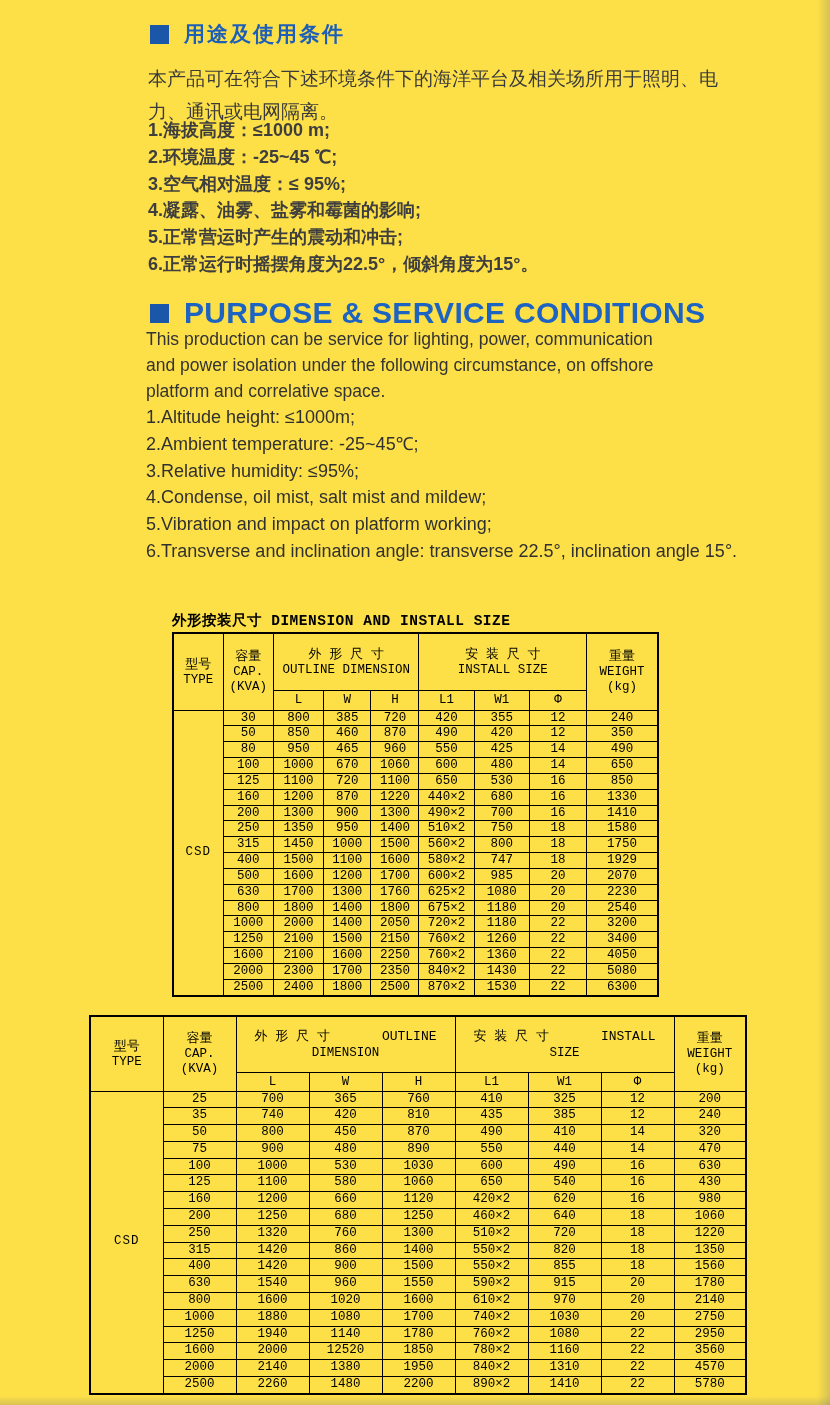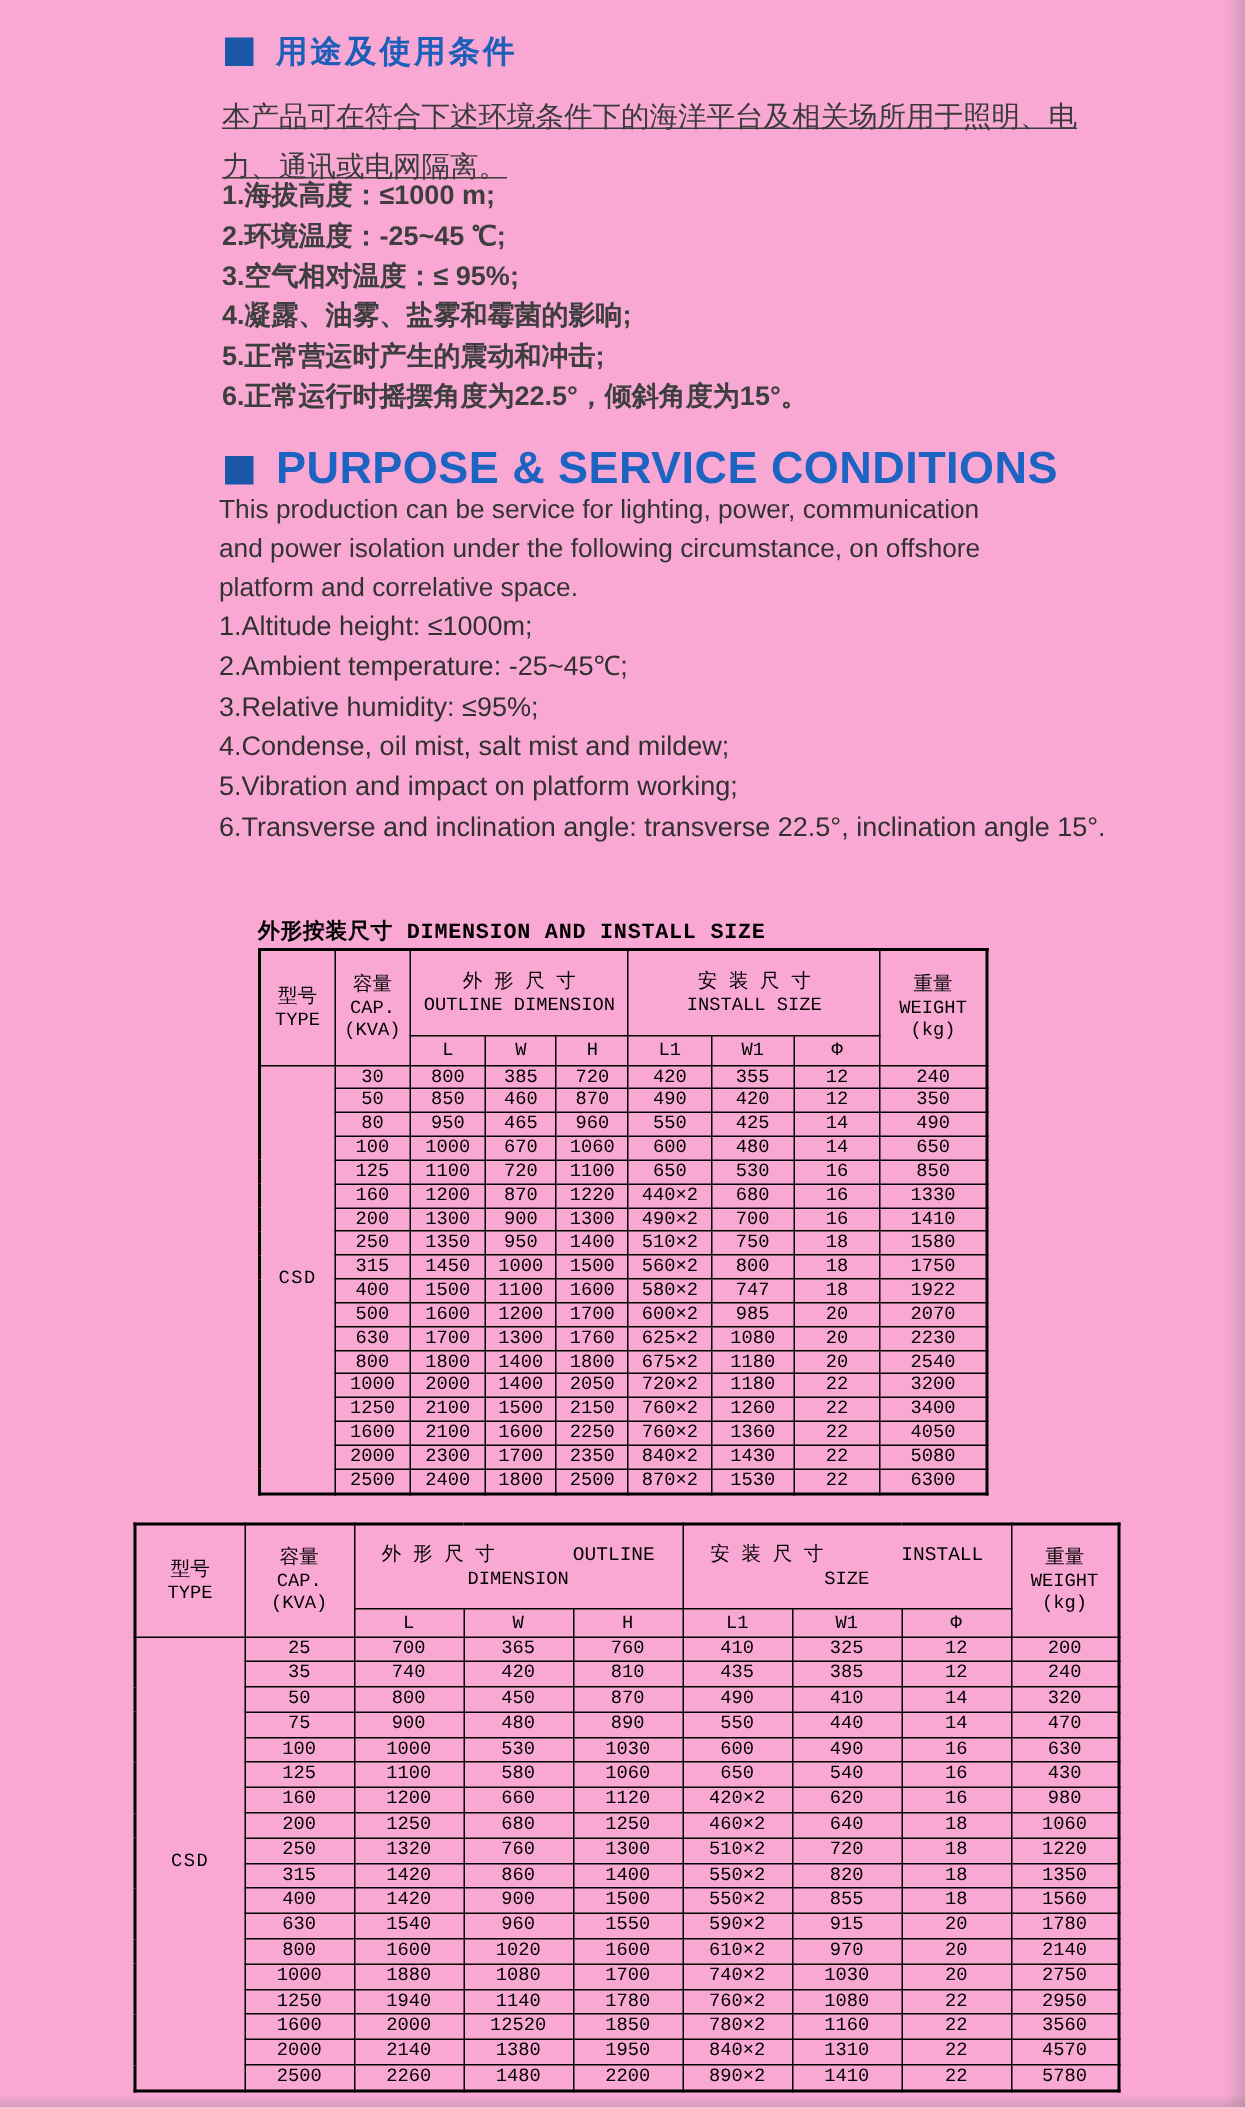--- a/index.html
+++ b/index.html
@@ -1,27 +1,27 @@
 <!DOCTYPE html>
 <html><head>
 <meta charset="utf-8">
 <style>
   html,body{margin:0;padding:0;background:#e9e9e9;}
   .page{
     position:relative;width:830px;height:1405px;margin:0 auto;
-    background:#f9a8d4;overflow:hidden;
+    background:#fde047;overflow:hidden;
     font-family:"Liberation Sans",sans-serif;color:#333;
   }
   
   .sect-head{position:absolute;display:flex;align-items:center;gap:15px;}
   .sq{width:19px;height:19px;background:#1a57a9;flex:0 0 auto;}
   .h-cn{font-size:21px;font-weight:bold;color:#1d5fb8;letter-spacing:2px;}
   .h-en{font-size:30px;font-weight:bold;color:#1d64c2;letter-spacing:0.3px;}
   
-  .para-cn{position:absolute;left:148px;top:62px;width:600px;font-size:19px;line-height:33px;color:#3b3b3b;text-decoration:underline;}
+  .para-cn{position:absolute;left:148px;top:62px;width:600px;font-size:19px;line-height:33px;color:#3b3b3b;}
   .list-cn{position:absolute;left:148px;top:117px;font-size:18px;line-height:26.8px;color:#3e3e3e;font-weight:bold;}
   .para-en{position:absolute;left:146px;top:327px;width:540px;font-size:17.5px;line-height:25.8px;color:#333;}
   .list-en{position:absolute;left:146px;top:404px;font-size:18px;line-height:26.8px;color:#303030;}
   .list-cn div,.list-en div{white-space:nowrap;}
   
   .tbl{border-collapse:collapse;table-layout:fixed;font-family:"Liberation Mono",monospace;color:#000;padding-left:12px;}
   .tbl th,.tbl td{border:1px solid #000;padding:0;text-align:center;vertical-align:middle;font-weight:normal;overflow:hidden;}
   .tbl{border:2px solid #000;}
   .t1-title{
     position:absolute;left:172px;top:611px;width:487px;height:21px;
@@ -220,21 +220,21 @@
           <td>1750</td>
         </tr>
         <tr>
           <td>400</td>
           <td>1500</td>
           <td>1100</td>
           <td>1600</td>
           <td>580×2</td>
           <td>747</td>
           <td>18</td>
-          <td>1922</td>
+          <td>1929</td>
         </tr>
         <tr>
           <td>500</td>
           <td>1600</td>
           <td>1200</td>
           <td>1700</td>
           <td>600×2</td>
           <td>985</td>
           <td>20</td>
           <td>2070</td>

